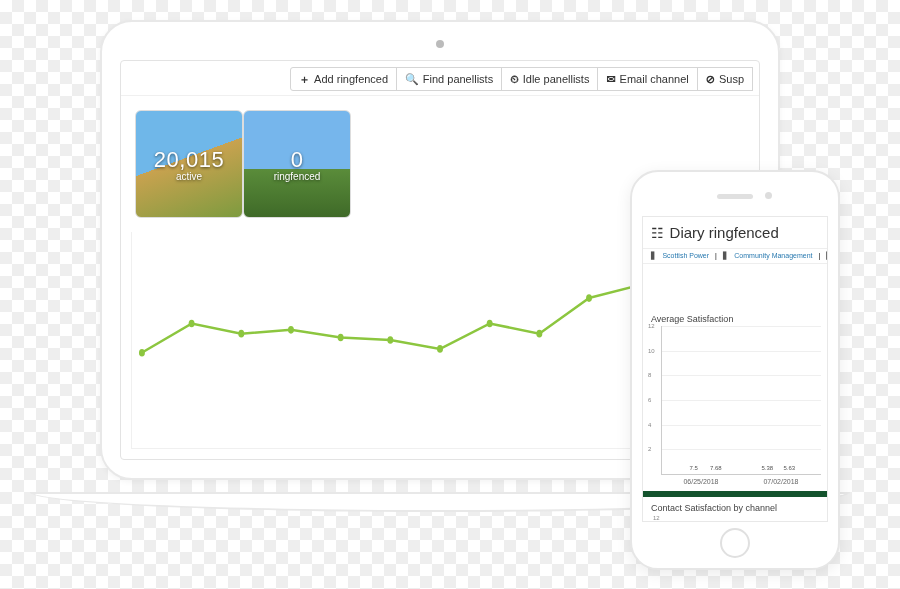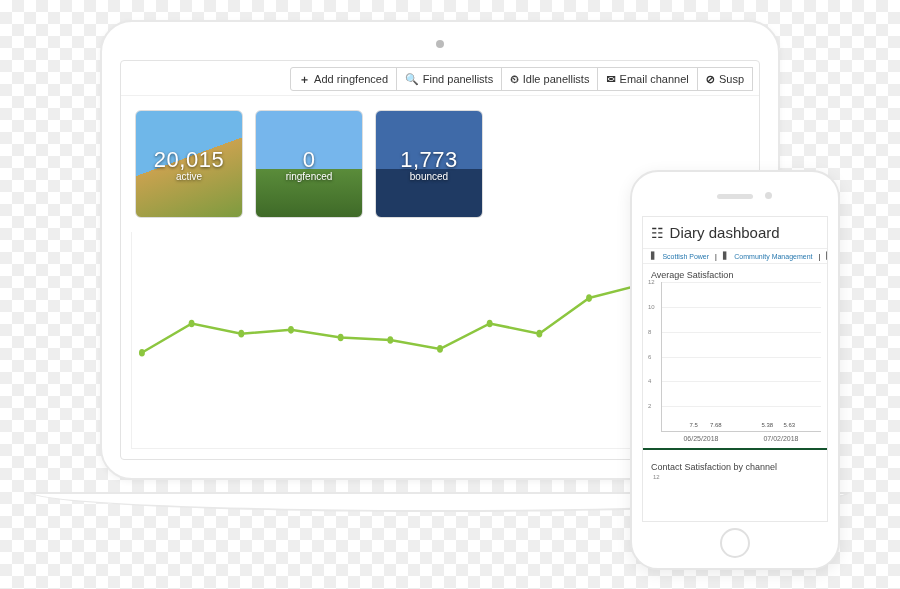--- a/index.html
+++ b/index.html
@@ -92,21 +92,20 @@
     display: flex;
     align-items: center;
     gap: 4px;
   }
   .tbtn:first-child{ border-radius:3px 0 0 3px; margin-left:0;}
   .tbtn .ic { font-weight: bold; font-size: 11px; line-height:1; }
 
   
   .cards {
     display: flex;
-    gap: 12px;
     padding: 14px 14px 10px;
     overflow: hidden;
   }
   .card {
     width: 108px;
     height: 108px;
     border: 1px solid #ddd;
     border-radius: 6px;
     position: relative;
     color: #fff;
@@ -189,20 +188,21 @@
     font-size:7px;
     border-bottom:1px solid #eee;
     white-space:nowrap;
     overflow:hidden;
   }
   .crumbs a{color:#2a7ab0;text-decoration:none;}
   .crumbs .bk{color:#555;font-size:7px;}
   .sec-title{
     font-size:9px;color:#444;
     padding:6px 8px 2px;
+    margin-top:44px;
   }
   .ychart{
     position:relative;
     height:150px;
     margin:0 6px 0 18px;
     border-left:1px solid #ccc;
     border-bottom:1px solid #ccc;
   }
   .grid{
     position:absolute;left:0;right:0;
@@ -224,23 +224,23 @@
   .barlbl{
     position:absolute;top:-9px;left:0;right:0;
     text-align:center;font-size:6px;color:#555;
   }
   .xgrp{
     display:flex;justify-content:space-around;
     font-size:7px;color:#666;
     margin:3px 6px 6px 18px;
   }
   .sec2{
-    border-top:2px solid #14532d;
+    border-top:6px solid #14532d;
     font-size:9px;color:#444;
-    padding:12px 8px 2px;
+    padding:6px 8px 2px;
   }
   .tick12{font-size:6px;color:#888;padding-left:10px;}
 </style>
 </head>
 <body>
 
 <div class="laptop">
   <div class="laptop-body">
     <div class="laptop-camera"></div>
 
@@ -270,24 +270,20 @@
       </div>
 
       <div class="cards">
         <div class="card bg-active">
           <div class="num">20,015</div>
           <div class="lbl">active</div>
         </div>
         <div class="card bg-ring">
           <div class="num">0</div>
           <div class="lbl">ringfenced</div>
-        </div>
-        <div class="card bg-bounce">
-          <div class="num">1,773</div>
-          <div class="lbl">bounced</div>
         </div>
       </div>
 
       <div class="linechart">
         <svg viewBox="0 0 620 170" preserveAspectRatio="none">
           <polyline fill="none" stroke="#8cc63f" stroke-width="2" points="10,95 60,72 110,80 160,77 210,83 260,85 310,92 360,72 410,80 460,52 510,42 560,88 610,115"></polyline>
           <g fill="#8cc63f">
             <circle cx="10" cy="95" r="3"></circle>
               <circle cx="60" cy="72" r="3"></circle>
             <circle cx="110" cy="80" r="3"></circle>
@@ -312,21 +308,21 @@
 
 <div class="phone">
   <div class="phone-speaker"></div>
   <div class="phone-cam"></div>
   <div class="phone-home"></div>
 
   <div class="pscreen">
 
     <div class="ptitle">
       <span class="ic">☷</span>
-      <span>Diary dashboard</span>
+      <span>Diary ringfenced</span>
     </div>
 
     <div class="crumbs">
       <span class="bk">▋</span>
       <a href="#">Scottish Power</a>
       <span>|</span>
       <span class="bk">▋</span>
       <a href="#">Community Management</a>
       <span>|</span>
       <span class="bk">▋</span>

